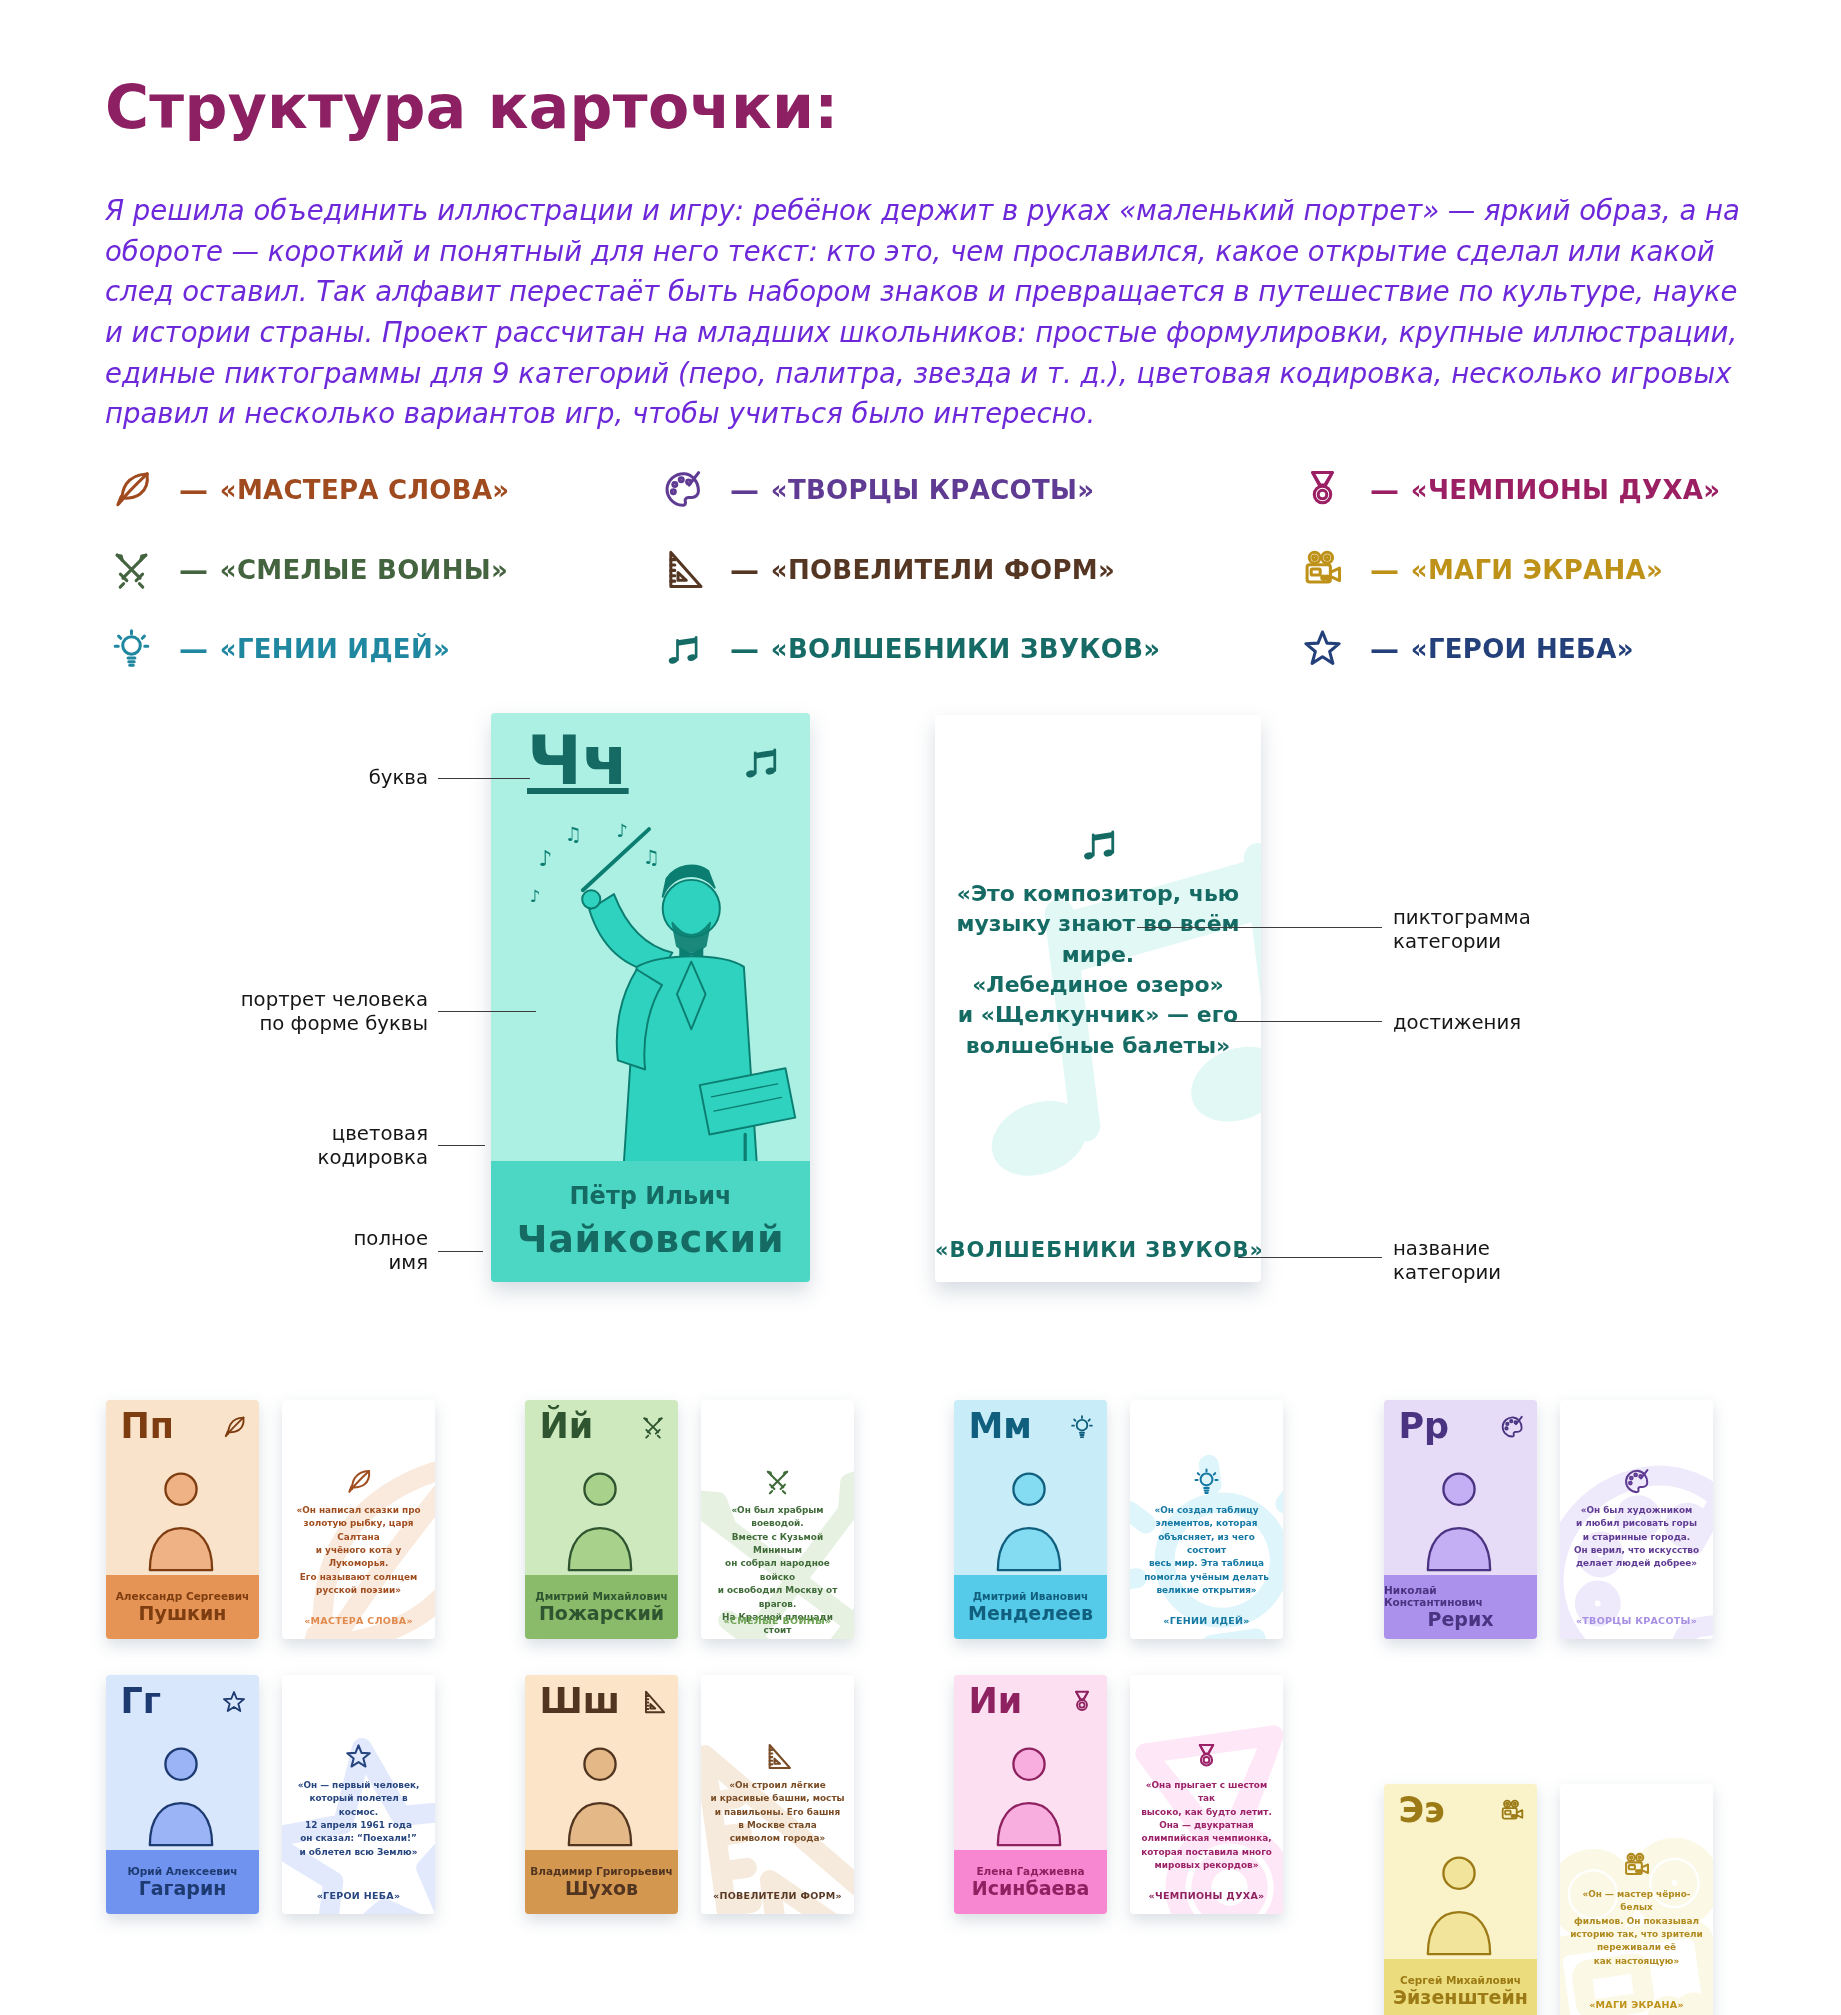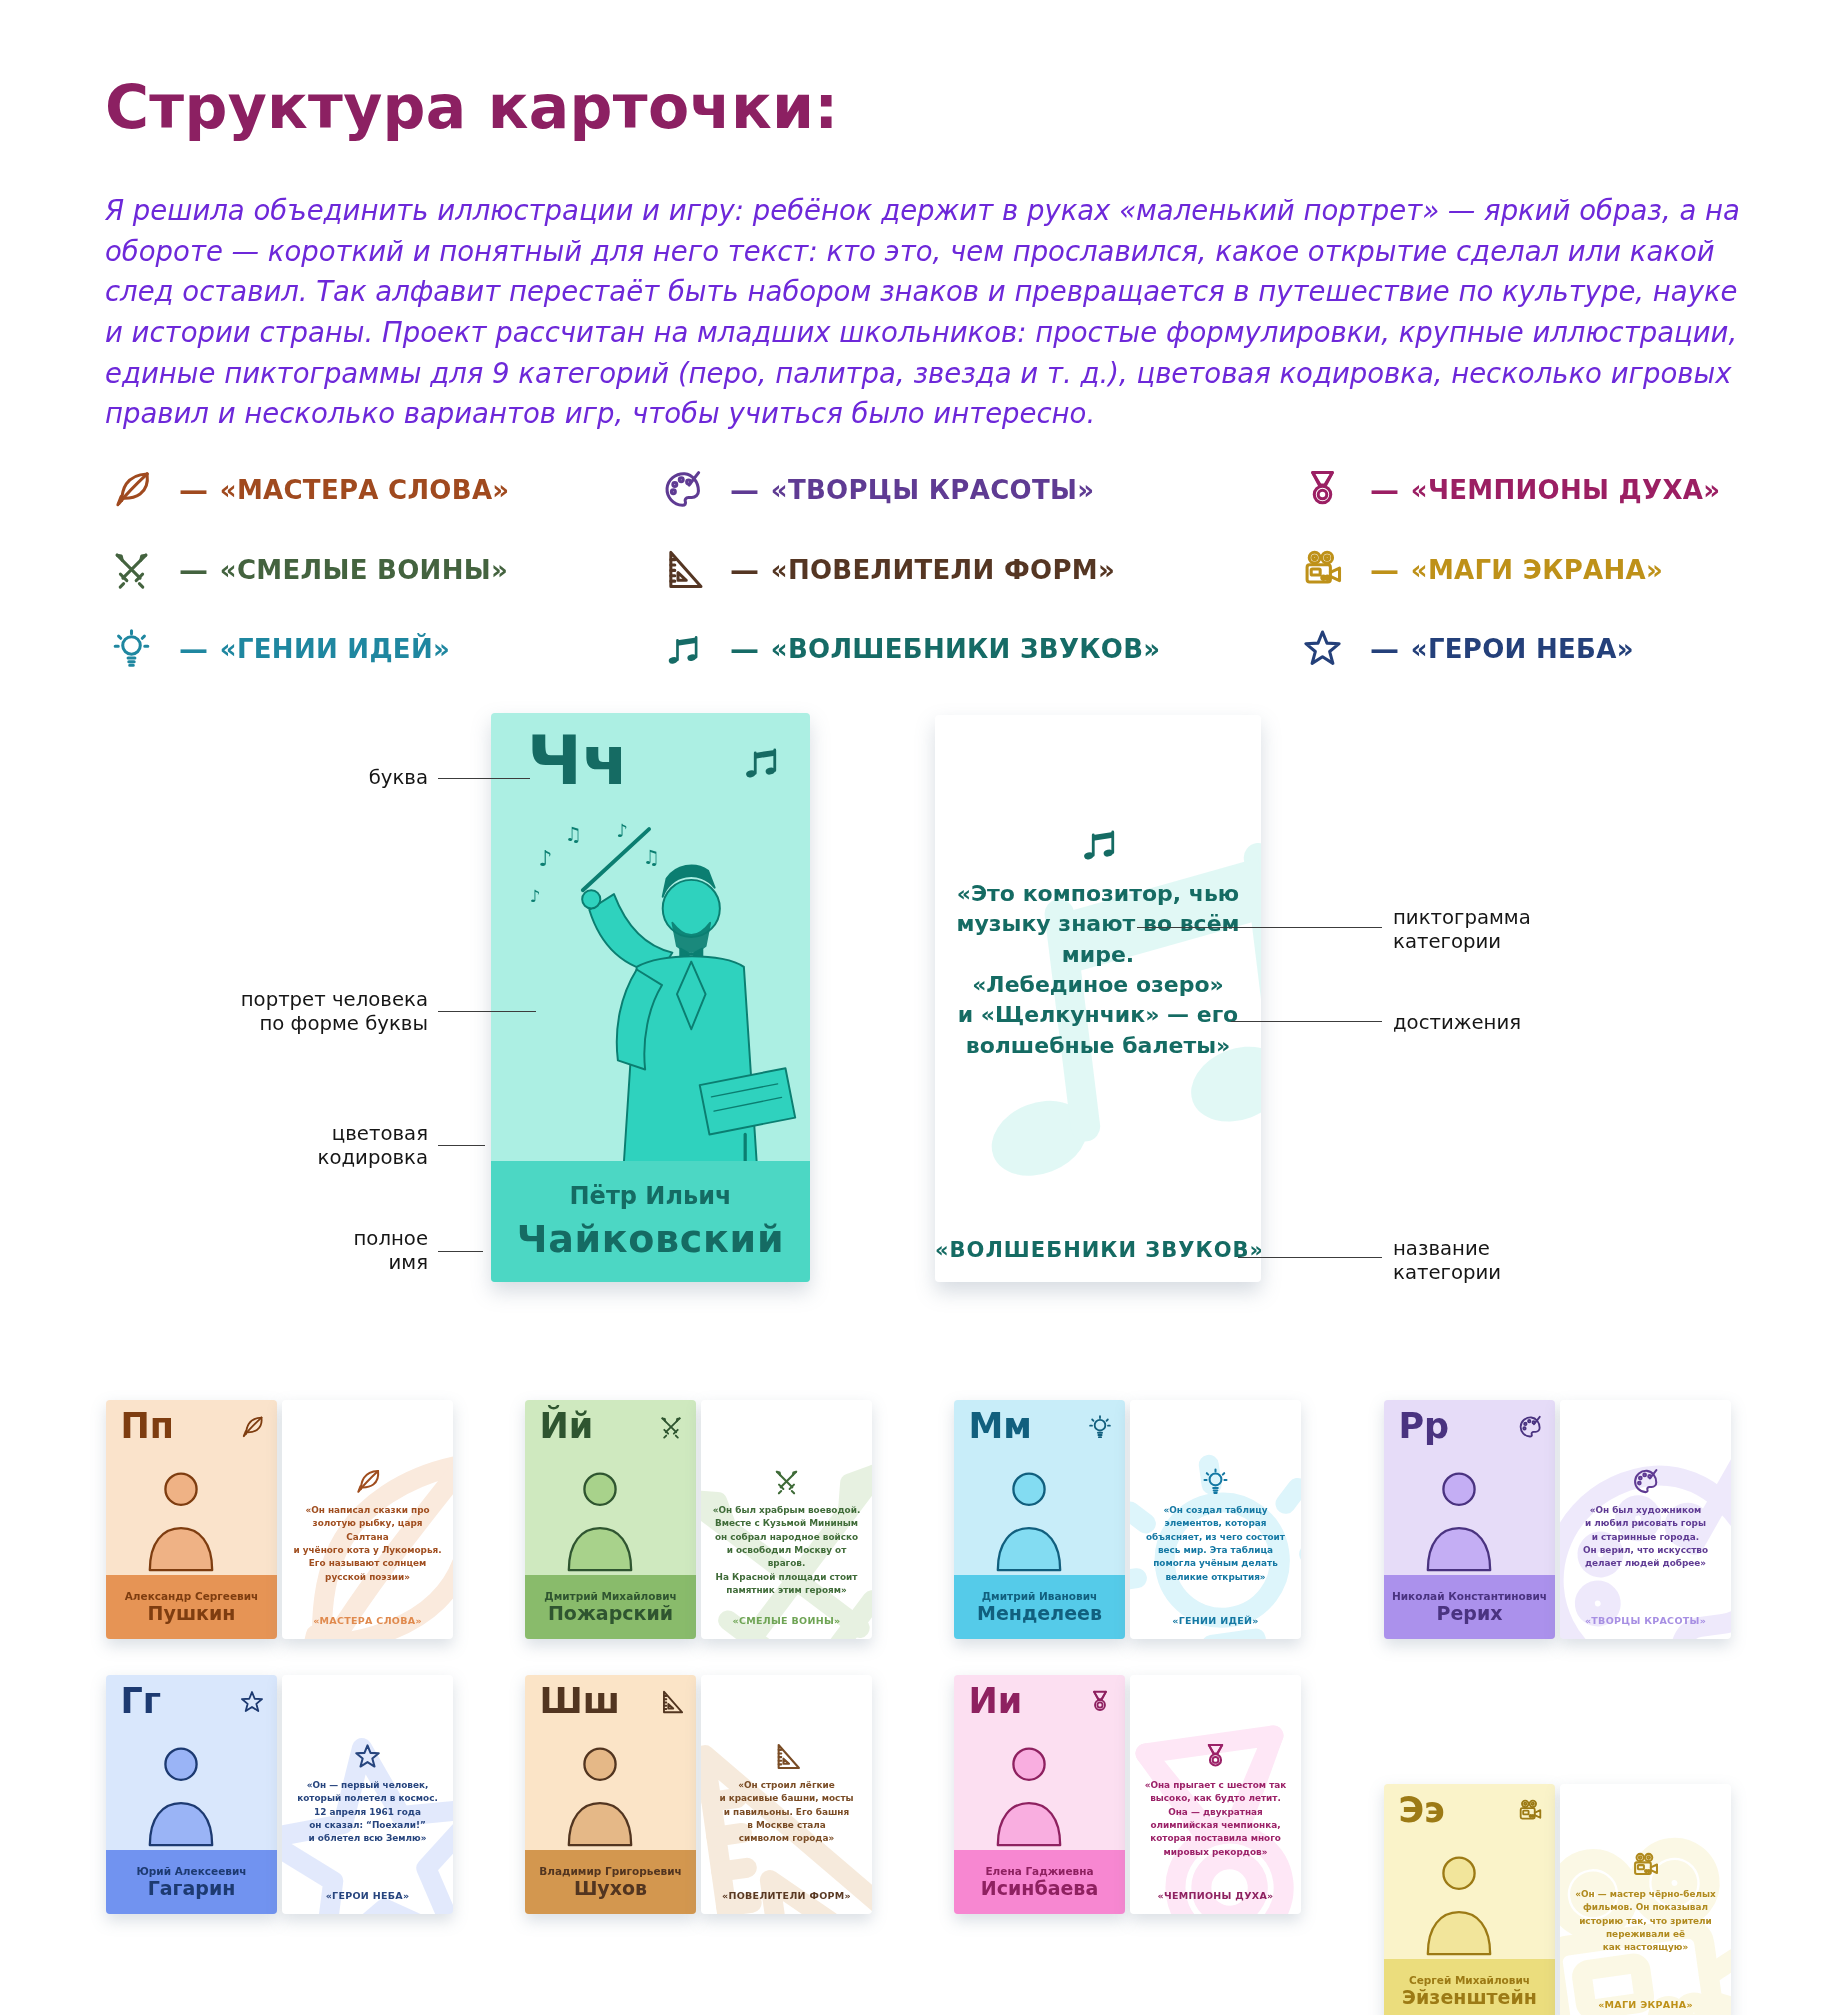--- a/index.html
+++ b/index.html
@@ -13,42 +13,42 @@
   
   .legend-item{position:absolute;display:flex;align-items:center;height:55px;}
   .legend-item .ic{width:43px;height:43px;flex:0 0 43px;}
   .ldash{font-size:29px;margin:0 11.8px 0 26px;font-weight:bold;}
   .llabel{font-size:26px;font-weight:bold;letter-spacing:0.3px;white-space:nowrap;}
   .ic{display:inline-block;}
   .ic svg{width:100%;height:100%;display:block;}
   
   .bigcard{position:absolute;border-radius:3.9px;box-shadow:0 9.2px 19.7px rgba(110,130,150,.28);}
   #exfront{left:491px;top:713px;width:319px;height:569px;background:var(--bg);overflow:hidden;}
-  #exfront .letter{position:absolute;left:36px;top:11.8px;font-size:68px;font-weight:bold;color:var(--dark);line-height:1.05;}
+  #exfront .letter{position:absolute;left:36px;top:11.8px;font-size:68px;font-weight:bold;color:var(--dark);line-height:1.05;text-decoration:underline;}
   #exfront .cicon{position:absolute;right:27.5px;top:26px;width:45px;height:45px;color:var(--dark);}
   #exfront .art{position:absolute;left:11.8px;top:98px;width:296px;height:354px;}
   #exfront .band{position:absolute;left:0;bottom:0;width:100%;height:121px;background:var(--band);
                  display:flex;flex-direction:column;align-items:center;justify-content:center;gap:6.6px;}
   #exfront .nsmall{font-size:24px;font-weight:bold;color:var(--dark);}
   #exfront .nbig{font-size:38px;font-weight:bold;color:var(--dark);letter-spacing:0.7px;}
   #exback{left:935px;top:715px;width:326px;height:567px;background:#fff;overflow:hidden;}
   #exback .bigwm{position:absolute;left:-46px;top:46px;width:472px;height:472px;color:var(--wm);opacity:.16;transform:rotate(-7deg);}
   #exback .bicon{position:absolute;left:50%;top:106px;width:45px;height:45px;margin-left:-22px;color:var(--ink);}
   #exback .bquote{position:absolute;left:0;top:164px;width:100%;box-sizing:border-box;padding:0 15.7px;
                   text-align:center;font-size:22px;font-weight:bold;line-height:1.38;color:var(--ink);white-space:pre-line;}
   #exback .bcat{position:absolute;left:0;bottom:19.7px;width:100%;text-align:center;font-size:21px;font-weight:bold;
                 letter-spacing:1px;color:var(--ink);white-space:nowrap;}
   
   .ann{position:absolute;font-size:19.7px;color:#161616;line-height:1.2;white-space:pre-line;}
   .ann.r{text-align:right;width:197px;}
   .ann.l{text-align:left;width:216px;}
   .aline{position:absolute;height:1.3px;background:#3c3c3c;}
   
   .pair{position:absolute;width:327px;height:239px;}
-  .card{position:absolute;top:0;width:171px;height:239px;border-radius:3.9px;overflow:hidden;
+  .card{position:absolute;top:0;width:153px;height:239px;border-radius:3.9px;overflow:hidden;
         box-shadow:0 6.6px 14.4px rgba(110,130,150,.25);}
   .front{left:0;background:var(--bg);}
   .back{left:176px;background:#ffffff;}
   .letter2{position:absolute;left:14.4px;top:6.6px;font-size:35px;font-weight:bold;color:var(--dark);line-height:1.1;}
   .cicon2{position:absolute;right:11.8px;top:14.4px;width:26px;height:26px;color:var(--dark);}
   .bust{position:absolute;left:26px;top:60px;width:98px;height:112px;}
   .band2{position:absolute;left:0;bottom:0;width:100%;height:64px;background:var(--band);
          display:flex;flex-direction:column;align-items:center;justify-content:center;gap:0;}
   .nsmall2{font-size:10.5px;font-weight:bold;color:var(--dark);}
   .nbig2{font-size:19px;font-weight:bold;color:var(--dark);}

